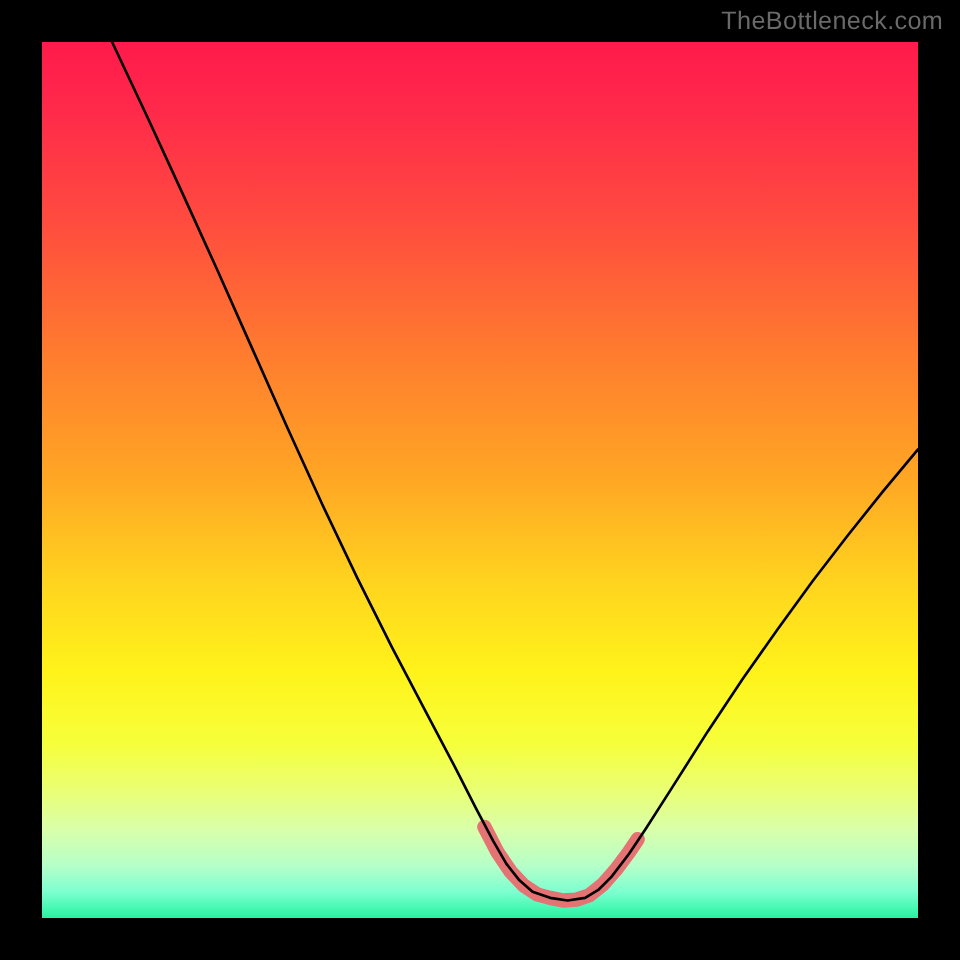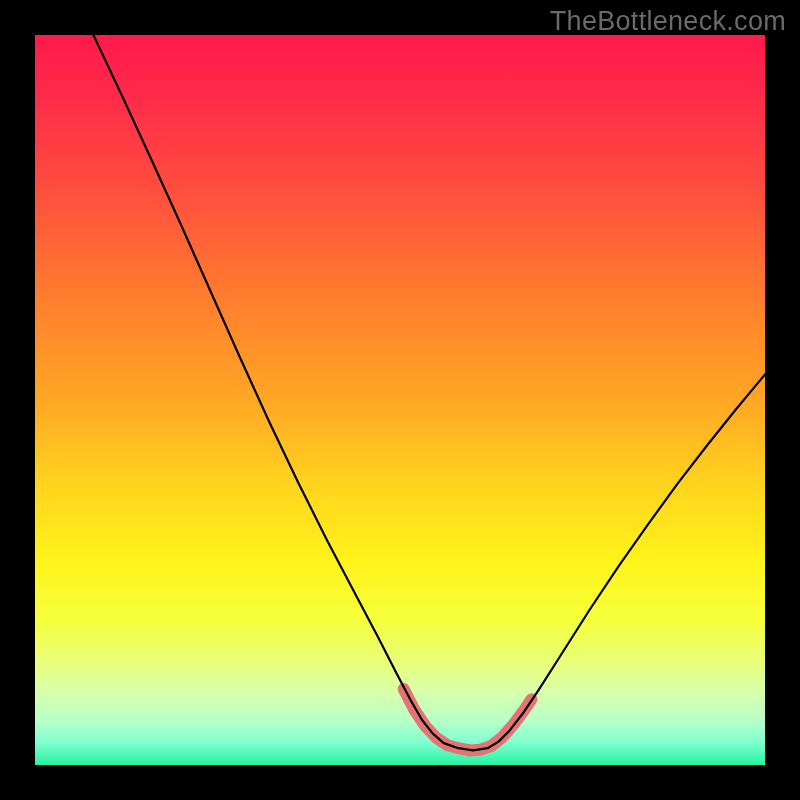--- a/index.html
+++ b/index.html
@@ -15,21 +15,21 @@
     position: relative;
     width: 800px;
     height: 800px;
     background: #000;
   }
   .watermark {
     position: absolute;
     top: 6px;
     right: 14px;
     color: #6a6a6a;
-    font-size: 27px;
+    font-size: 21px;
     font-weight: 500;
     letter-spacing: 0.3px;
     z-index: 20;
   }
   .plot-wrap {
     position: absolute;
     left: 35px;
     top: 35px;
     width: 730px;
     height: 730px;

